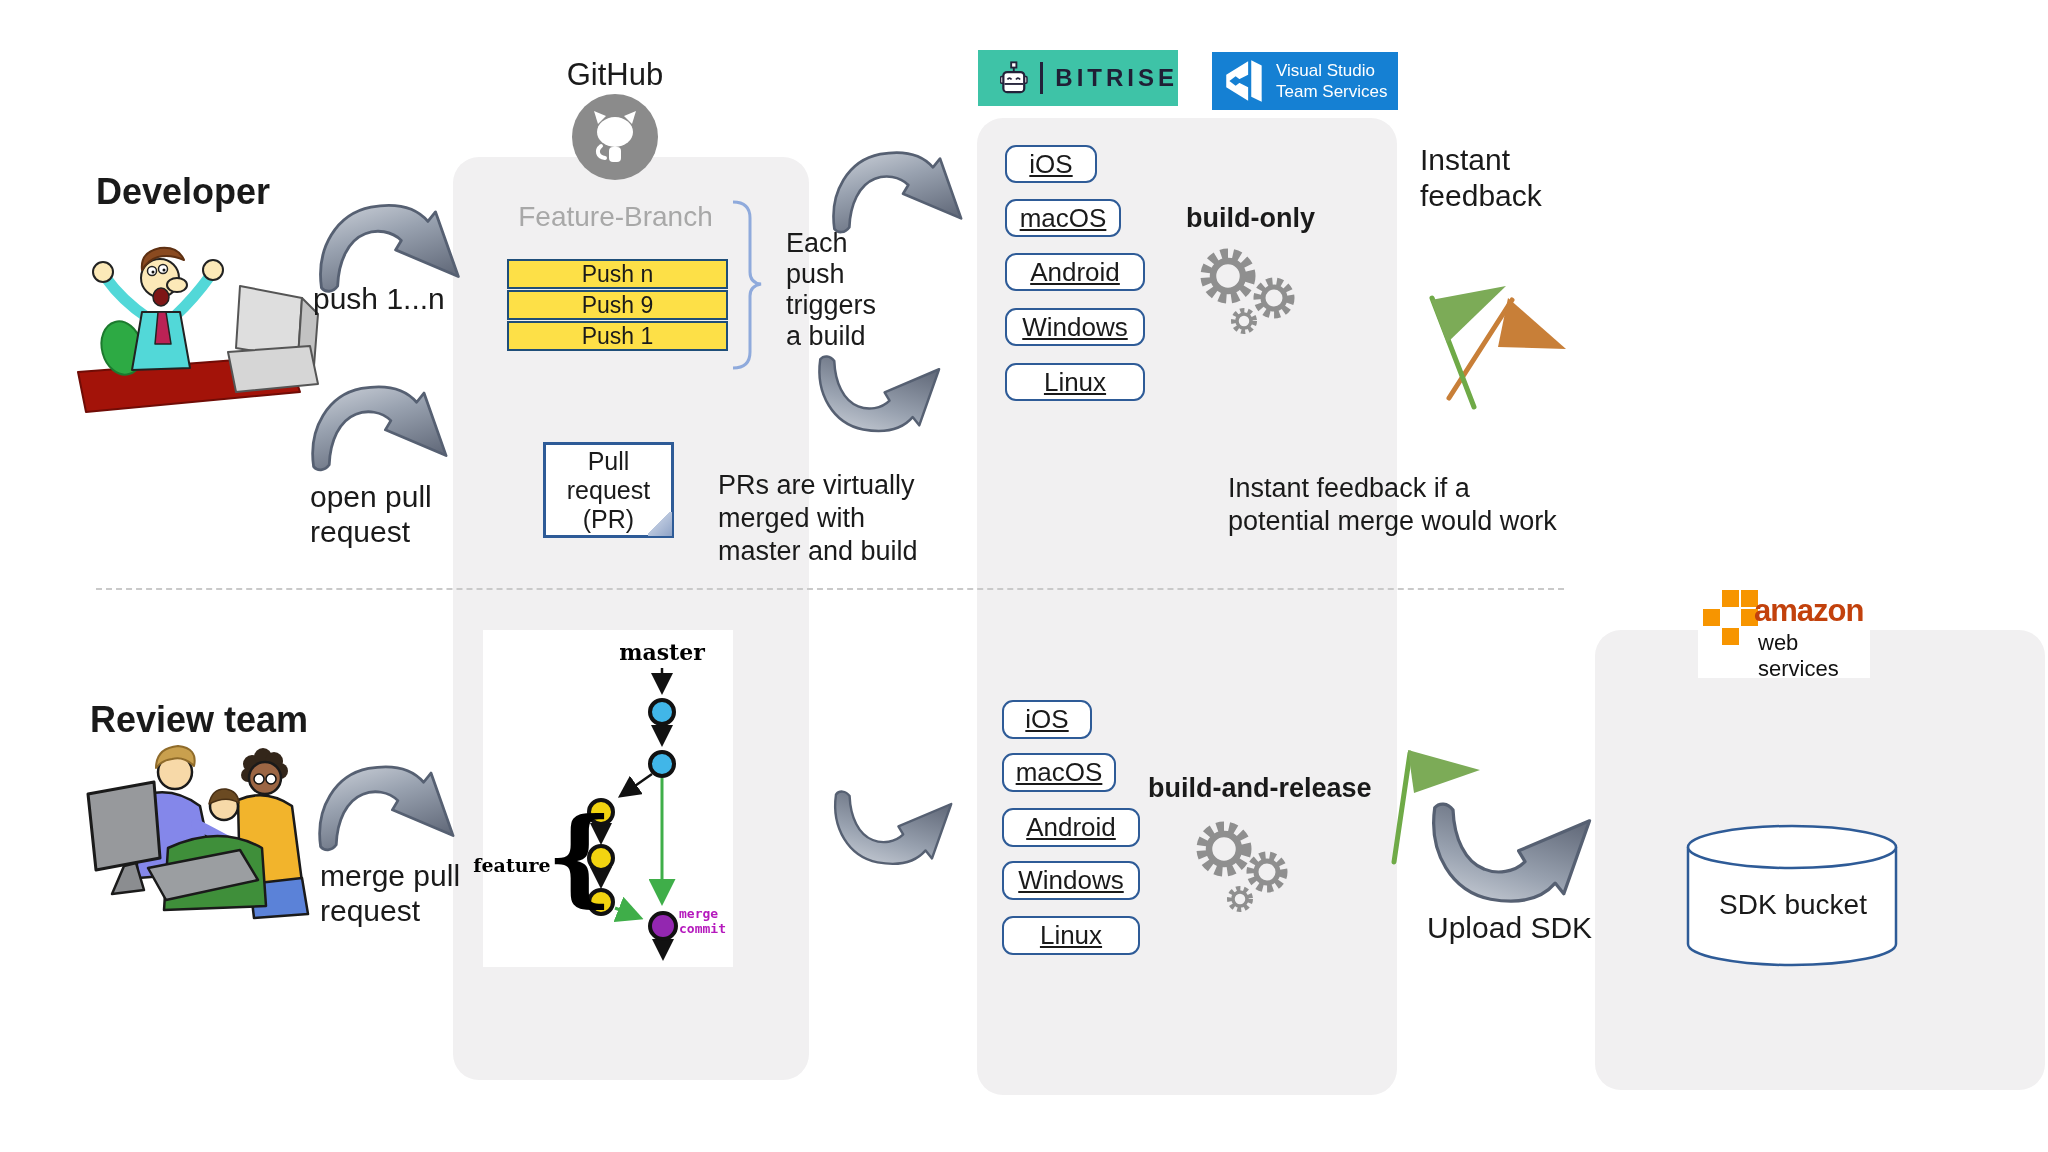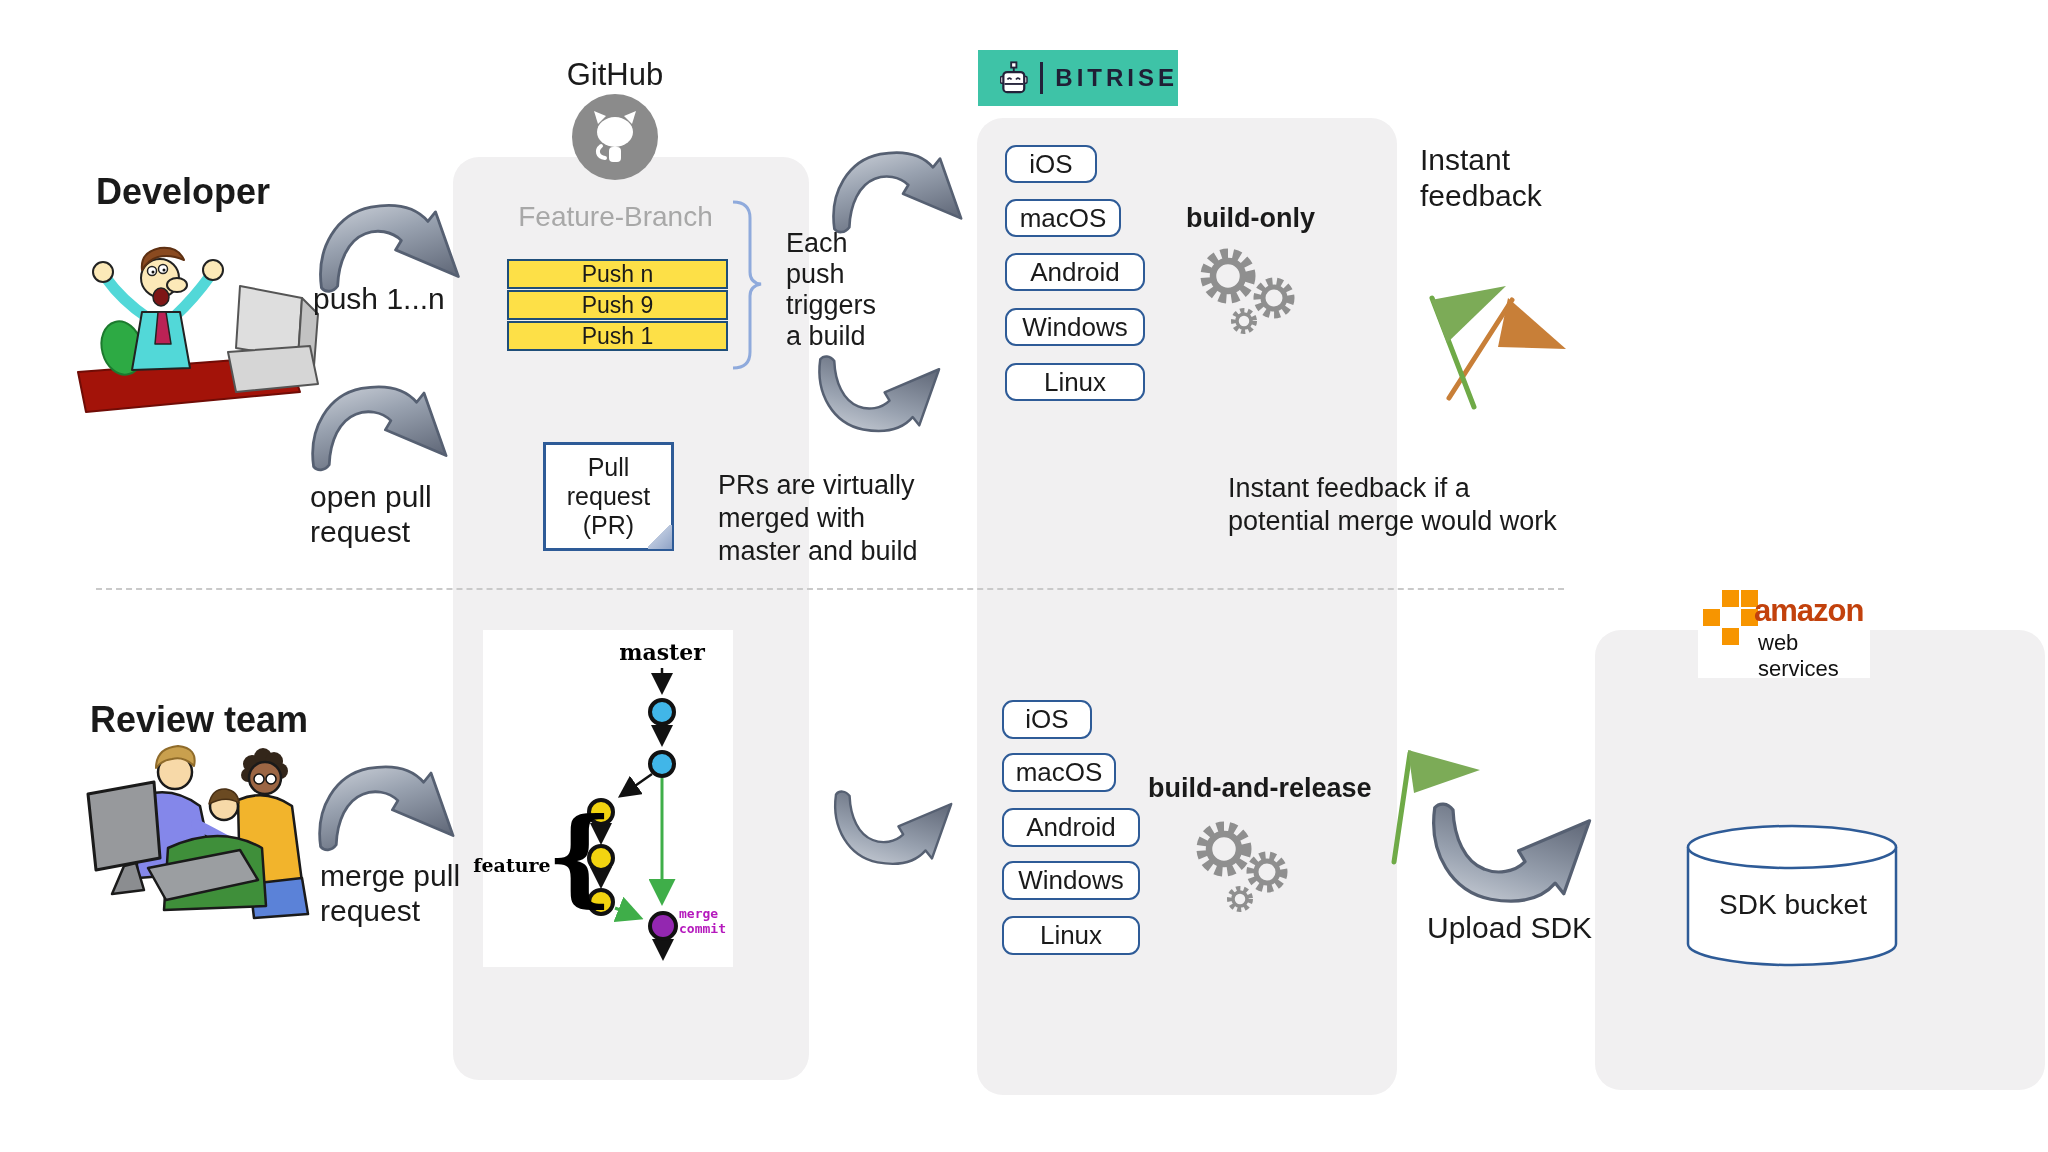--- a/index.html
+++ b/index.html
@@ -6,24 +6,24 @@
   .canvas{position:relative;width:2048px;height:1152px;background:#ffffff;
           font-family:"Liberation Sans",sans-serif;color:#1a1a1a;overflow:hidden;}
   .panel{position:absolute;background:#f1f0f1;border-radius:26px;}
   .divider{position:absolute;border-top:2px dashed #c9c9c9;height:0;}
   .ovl{position:absolute;left:0;top:0;}
   .txt{position:absolute;white-space:pre-line;line-height:1.2;}
   .center{text-align:center;}
   .bold{font-weight:bold;}
   .gray{color:#a8a8a8;}
   .chip{position:absolute;background:#fff;border:2.5px solid #2e5b97;border-radius:11px;
-        display:flex;align-items:center;justify-content:center;font-size:26px;box-sizing:border-box;}
+        display:flex;align-items:center;justify-content:center;font-size:26px;box-sizing:border-box;text-decoration:underline;}
   .pushbox{position:absolute;background:#fde047;border:2.5px solid #1f4e79;display:flex;
         align-items:center;justify-content:center;font-size:23px;box-sizing:border-box;}
-  .note{position:absolute;left:543px;top:442px;width:131px;height:109px;background:#fff;
+  .note{position:absolute;left:543px;top:442px;width:131px;height:96px;background:#fff;
         border:3px solid #2e5b97;box-sizing:border-box;display:flex;align-items:center;
         justify-content:center;text-align:center;font-size:25px;line-height:29px;white-space:pre-line;}
   .note .fold{position:absolute;right:-1px;bottom:-1px;width:24px;height:24px;
         background:linear-gradient(315deg,#8fa3c6 0%,#b9c6dd 55%,#ffffff 56%);}
   .badge{position:absolute;display:flex;align-items:center;box-sizing:border-box;}
   .badge-bitrise{left:978px;top:50px;width:200px;height:56px;background:#3ec3a7;padding-left:22px;gap:12px;}
   .badge-bitrise .bar{width:4px;height:32px;background:#23223a;}
   .badge-bitrise .word{font-size:24px;font-weight:bold;letter-spacing:4px;color:#201f35;}
   .badge-vsts{left:1212px;top:52px;width:186px;height:58px;background:#1580d3;padding-left:10px;gap:8px;}
   .badge-vsts .word{font-size:17px;line-height:21px;color:#fff;white-space:pre-line;}
@@ -252,20 +252,29 @@
       <rect x="31.2" y="21" width="5" height="9" rx="1.5" fill="#fff" stroke="#23223a" stroke-width="2"></rect>
       <rect x="4.5" y="15" width="28" height="27" rx="5" fill="#fff" stroke="#23223a" stroke-width="3"></rect>
       <line x1="6" y1="31" x2="31" y2="31" stroke="#23223a" stroke-width="2.5"></line>
       <path d="M 10 25 q 2.5 -3.5 5.5 0" fill="none" stroke="#23223a" stroke-width="2.5"></path>
       <path d="M 21.5 25 q 2.5 -3.5 5.5 0" fill="none" stroke="#23223a" stroke-width="2.5"></path>
     </svg>
     <span class="bar"></span>
     <span class="word">BITRISE</span>
   </div>
 
+  <div class="badge badge-vsts">
+    <svg width="46" height="50" viewBox="0 0 44 48">
+      <polygon points="28,4 38,9 38,44 28,39" fill="#fff"></polygon>
+      <path d="M 4 18 L 25 5 L 25 18 L 13 24 L 25 30 L 25 43 L 4 30 Z" fill="#fff"></path>
+      <polygon points="13,19.5 19,24 13,28.5 7,24" fill="#1580d3"></polygon>
+    </svg>
+    <span class="word">Visual Studio
+Team Services</span>
+  </div>
 
   <div class="chip" style="left:1005px;top:145px;width:92px;height:38px;">iOS</div>
   <div class="chip" style="left:1005px;top:199px;width:116px;height:38px;">macOS</div>
   <div class="chip" style="left:1005px;top:253px;width:140px;height:38px;">Android</div>
   <div class="chip" style="left:1005px;top:308px;width:140px;height:38px;">Windows</div>
   <div class="chip" style="left:1005px;top:363px;width:140px;height:38px;">Linux</div>
 
   <div class="chip" style="left:1002px;top:700px;width:90px;height:39px;">iOS</div>
   <div class="chip" style="left:1002px;top:753px;width:114px;height:39px;">macOS</div>
   <div class="chip" style="left:1002px;top:808px;width:138px;height:39px;">Android</div>

